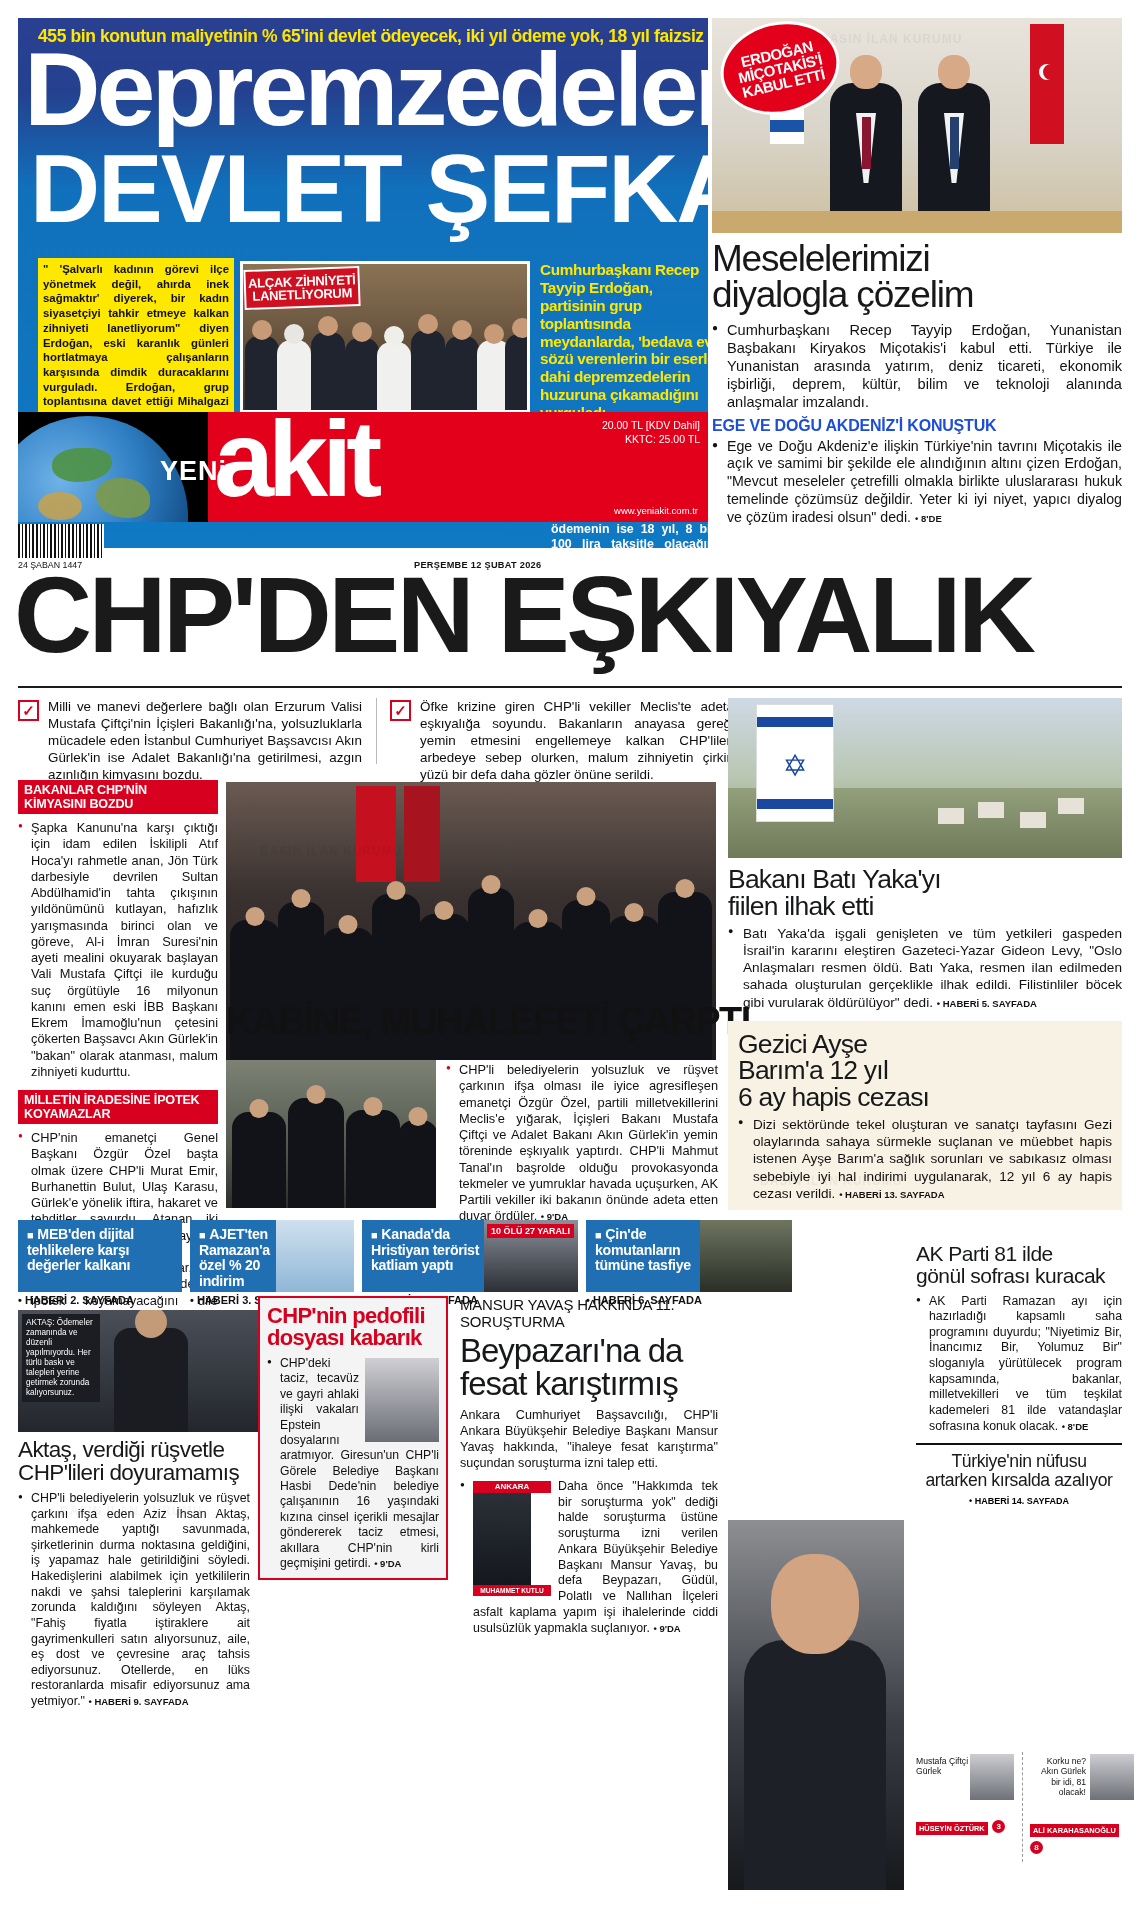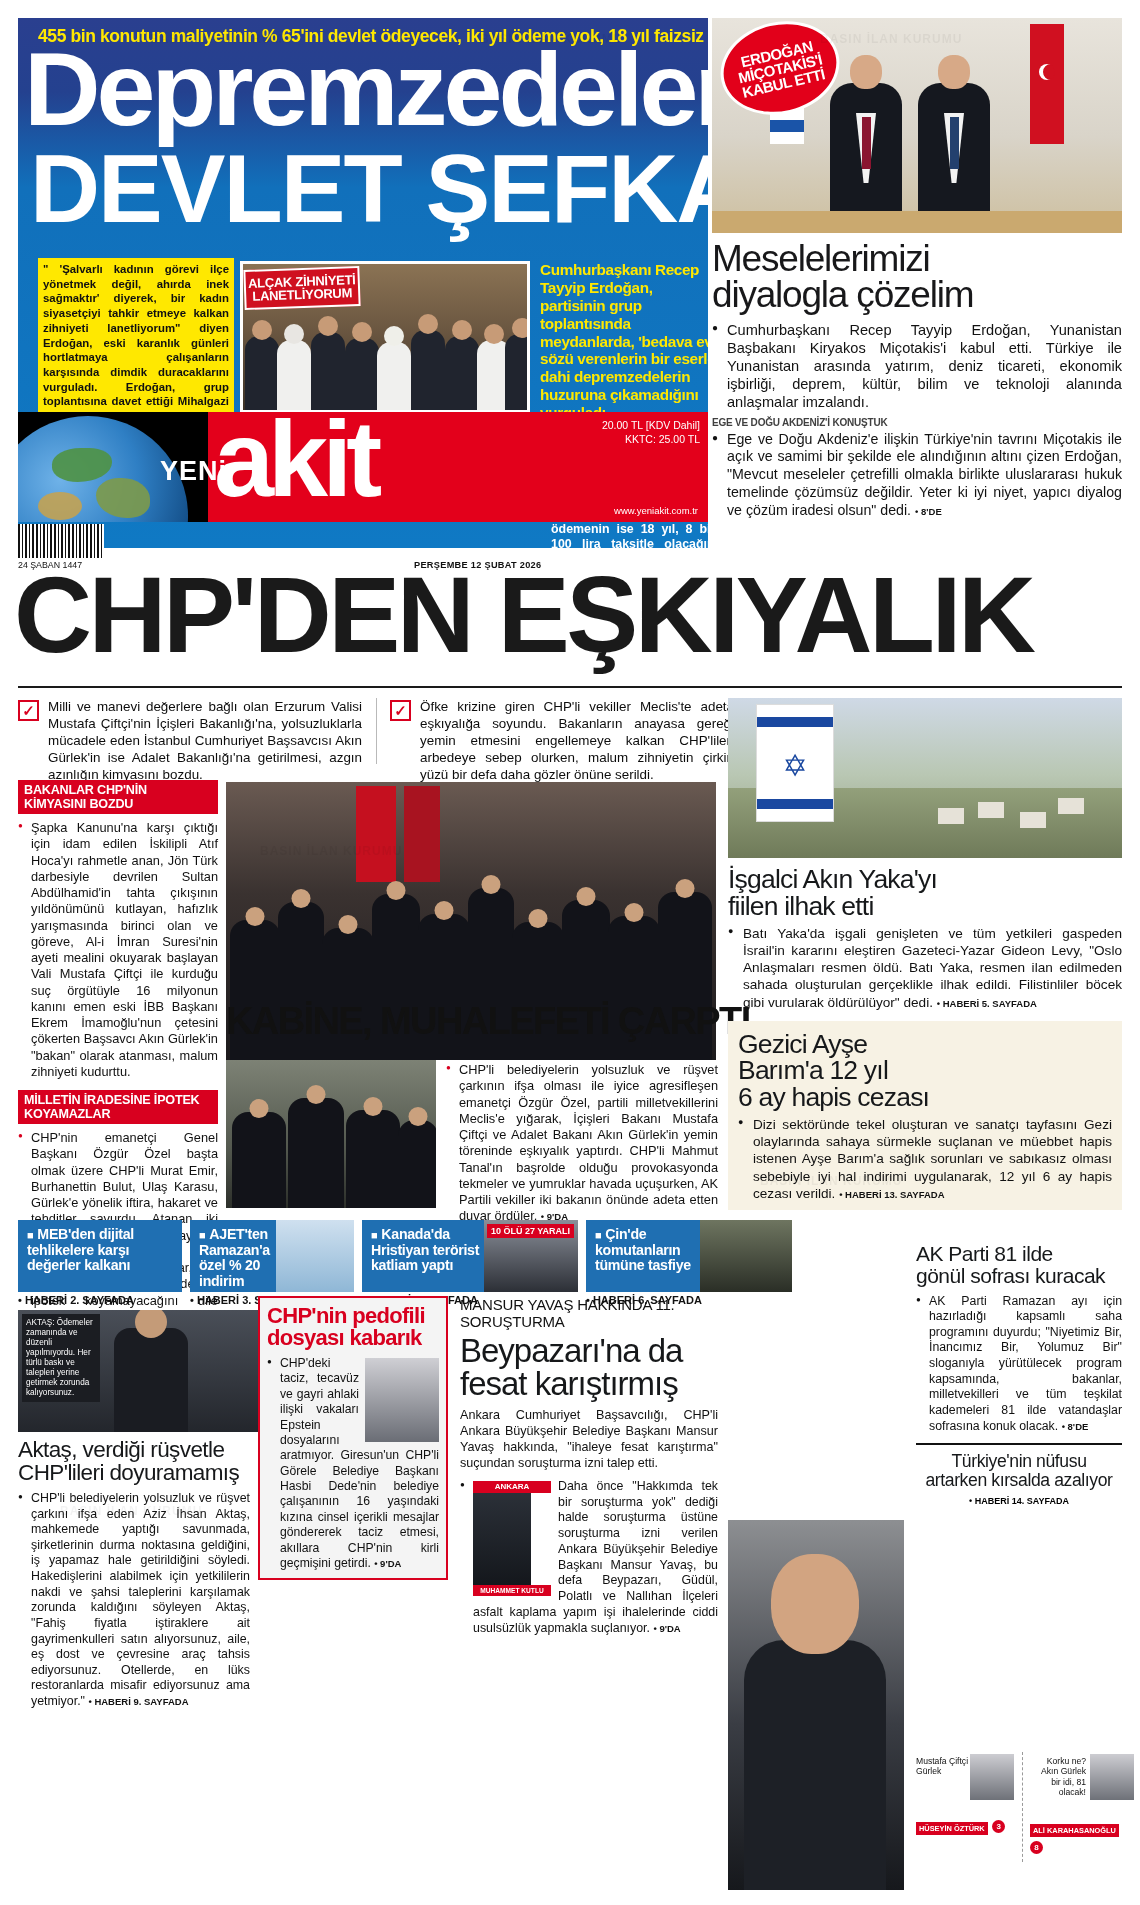--- a/index.html
+++ b/index.html
@@ -90,21 +90,21 @@
   }
   .gheadline {
     color:#18181a; font-size:37px; line-height:0.98; font-weight:normal;
     letter-spacing:-1.2px; margin-top:8px;
   }
   .gbody {
     color:#121212; font-size:14.6px; line-height:1.25; margin-top:7px;
     position:relative; padding-left:15px; text-align:justify;
   }
   .gbody:before { content:"\25CF"; position:absolute; left:0; top:1px; font-size:10px; }
-  .gsub { color:#404040; font-weight:bold; font-size:10px; margin-top:5px; letter-spacing:-0.2px; }
+  .gsub { color:#1d4ed8; font-weight:bold; font-size:16px; margin-top:5px; letter-spacing:-0.2px; }
   .gbody2 {
     color:#121212; font-size:14.2px; line-height:1.25; margin-top:3px;
     position:relative; padding-left:15px; text-align:justify;
   }
   .gbody2:before { content:"\25CF"; position:absolute; left:0; top:1px; font-size:10px; }
   .pageref { font-weight:bold; font-size:9.5px; letter-spacing:0; }
 
   
   .masthead { position:absolute; left:18px; top:412px; width:690px; height:120px; }
   .globe { position:absolute; left:0; top:0; width:190px; height:110px; background:#000; overflow:hidden; }
@@ -443,21 +443,21 @@
       <div class="rp-house" style="left:250px;bottom:40px"></div>
       <div class="rp-house" style="left:292px;bottom:30px"></div>
       <div class="rp-house" style="left:330px;bottom:44px"></div>
       <div class="rp-flag">
         <div class="rp-stripe" style="top:12px"></div>
         <div class="rp-stripe" style="bottom:12px"></div>
         <div class="rp-star">✡</div>
       </div>
     </div>
     <div class="railhead">
-      <div>İşgalci Akın Yaka'yı</div>
+      <div>Bakanı Batı Yaka'yı</div>
       <div>fiilen ilhak etti</div>
     </div>
     <div class="railbody">
       <span>Batı Yaka'da işgali genişleten ve tüm yetkileri gaspeden İsrail'in kararını eleştiren Gazeteci-Yazar Gideon Levy, "Oslo Anlaşmaları resmen öldü. Batı Yaka, resmen ilan edilmeden sahada oluşturulan gerçeklikle ilhak edildi. Filistinliler böcek gibi vurularak öldürülüyor" dedi.</span>
       <span class="pageref">• HABERİ 5. SAYFADA</span>
     </div>
 
     <div class="cream">
       <div class="railhead" style="margin-top:0">
         <div>Gezici Ayşe</div>

